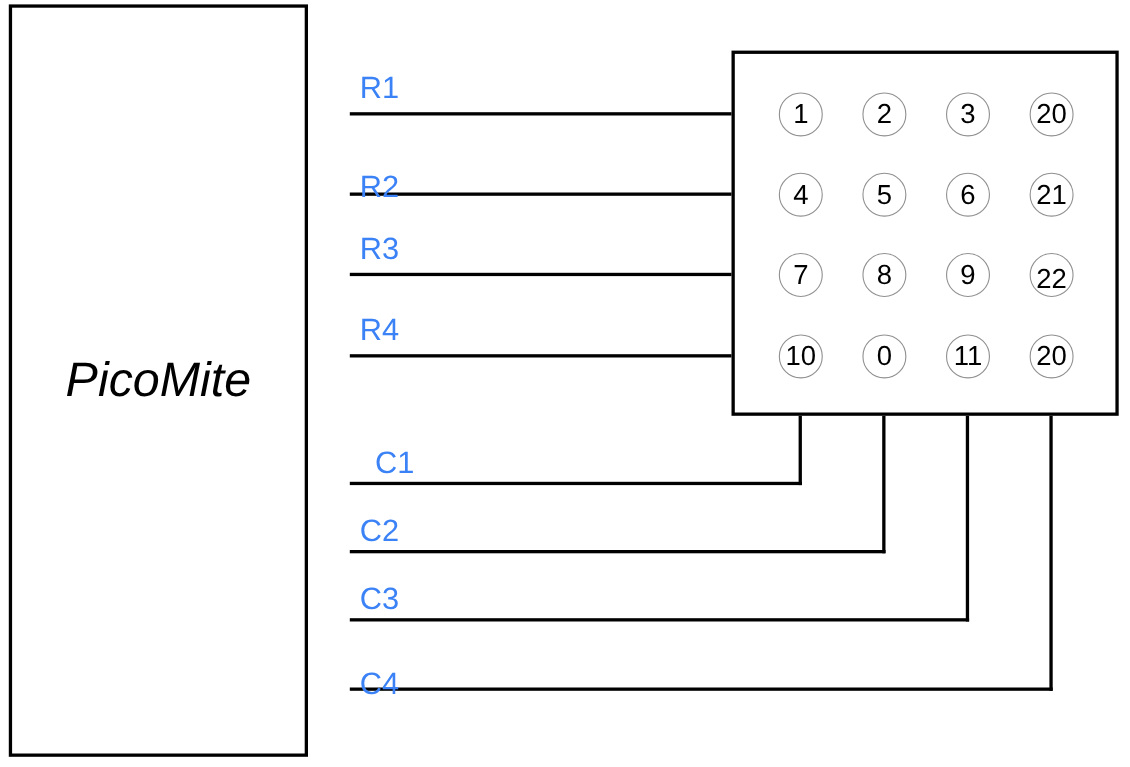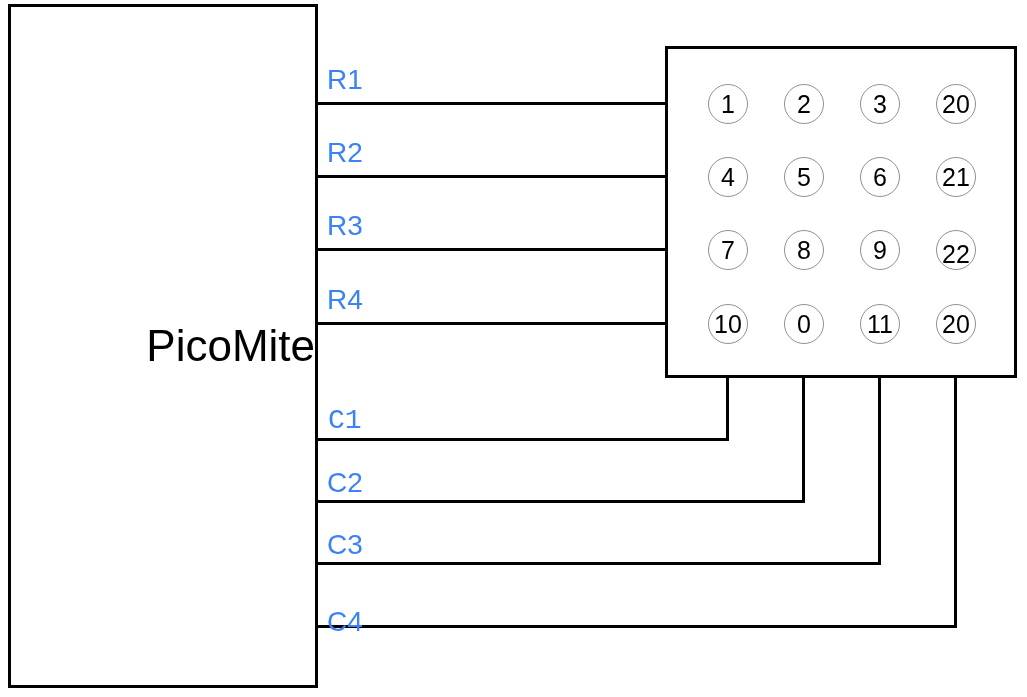--- a/index.html
+++ b/index.html
@@ -15,22 +15,22 @@
     background: #ffffff;
     overflow: hidden;
   }
   .box {
     position: absolute;
     background: #ffffff;
     border: 3px solid #000000;
     box-sizing: border-box;
   }
   .device-box {
-    left: 8px; top: 4px; width: 310px; height: 684px;
-    display: flex; align-items: center; justify-content: flex-end;
+    left: 8px; top: 4px; width: 272px; height: 684px;
+    display: flex; align-items: center; justify-content: center; font-style: italic;
   }
   .device-label {
     font-size: 44px;
     color: #000000;
     letter-spacing: 0px;
   }
   .keypad-box {
     left: 665px; top: 46px; width: 352px; height: 332px;
   }
   .key {
@@ -66,37 +66,37 @@
   <div class="box device-box">
     <span class="device-label">PicoMite</span>
   </div>
 
   <div class="wire-h" style="left:318px; top:102px; width:349px;"></div>
   <div class="wire-h" style="left:318px; top:175px; width:349px;"></div>
   <div class="wire-h" style="left:318px; top:248px; width:349px;"></div>
   <div class="wire-h" style="left:318px; top:322px; width:349px;"></div>
 
   <div class="wire-label" style="left:327px; top:66px;">R1</div>
-  <div class="wire-label" style="left:327px; top:139px;text-align:right;">R2</div>
+  <div class="wire-label" style="left:327px; top:156px;text-align:right;">R2</div>
   <div class="wire-label" style="left:327px; top:212px;">R3</div>
   <div class="wire-label" style="left:327px; top:286px;">R4</div>
 
   <div class="wire-h" style="left:318px; top:438px; width:411px;"></div>
   <div class="wire-v" style="left:726px; top:375px; height:66px;"></div>
 
   <div class="wire-h" style="left:318px; top:500px; width:487px;"></div>
   <div class="wire-v" style="left:802px; top:375px; height:128px;"></div>
 
   <div class="wire-h" style="left:318px; top:562px; width:563px;"></div>
   <div class="wire-v" style="left:878px; top:375px; height:190px;"></div>
 
   <div class="wire-h" style="left:318px; top:625px; width:639px;"></div>
   <div class="wire-v" style="left:954px; top:375px; height:253px;"></div>
 
-  <div class="wire-label" style="left:328px; top:407px;font-family:Liberation Mono, monospace;">C1</div>
+  <div class="wire-label" style="left:341px; top:407px;">C1</div>
   <div class="wire-label" style="left:327px; top:469px;">C2</div>
   <div class="wire-label" style="left:327px; top:531px;">C3</div>
   <div class="wire-label" style="left:327px; top:608px;">C4</div>
 
   <div class="box keypad-box"></div>
 
   <div class="key" style="left:708px; top:84px;">
       <span>1</span>
     </div>
   <div class="key" style="left:784px; top:84px;">

